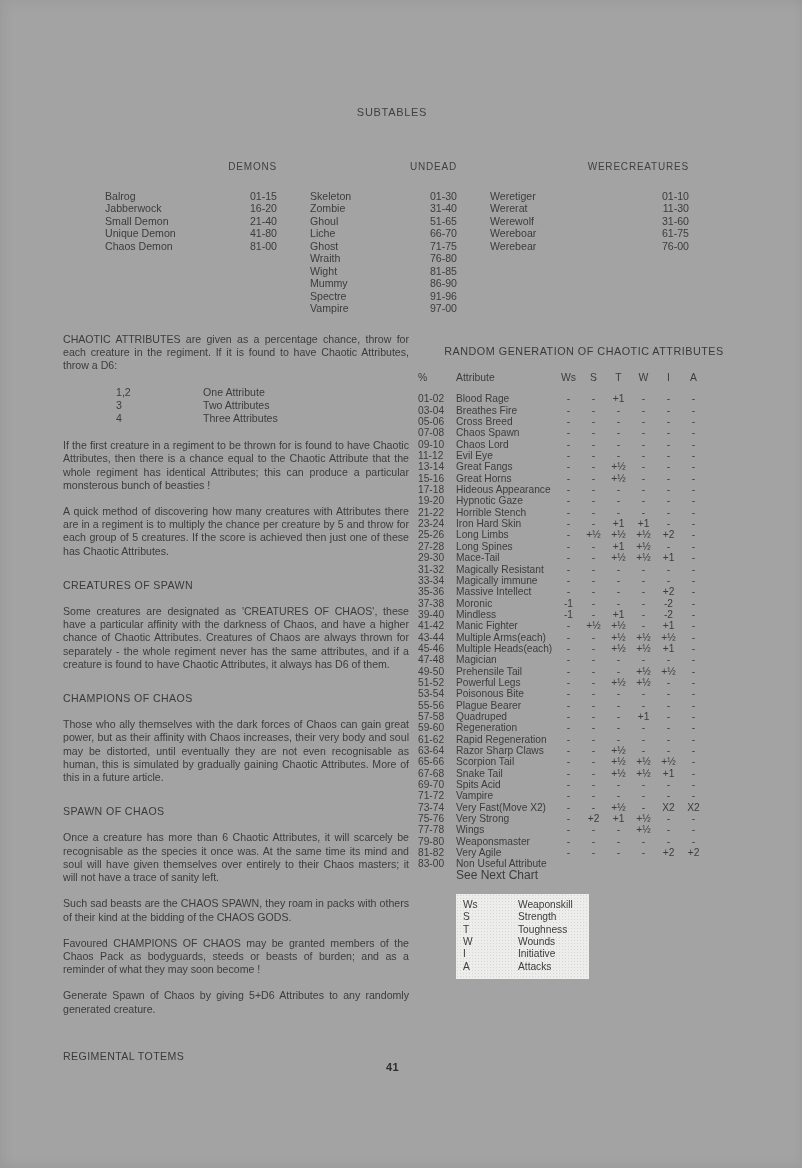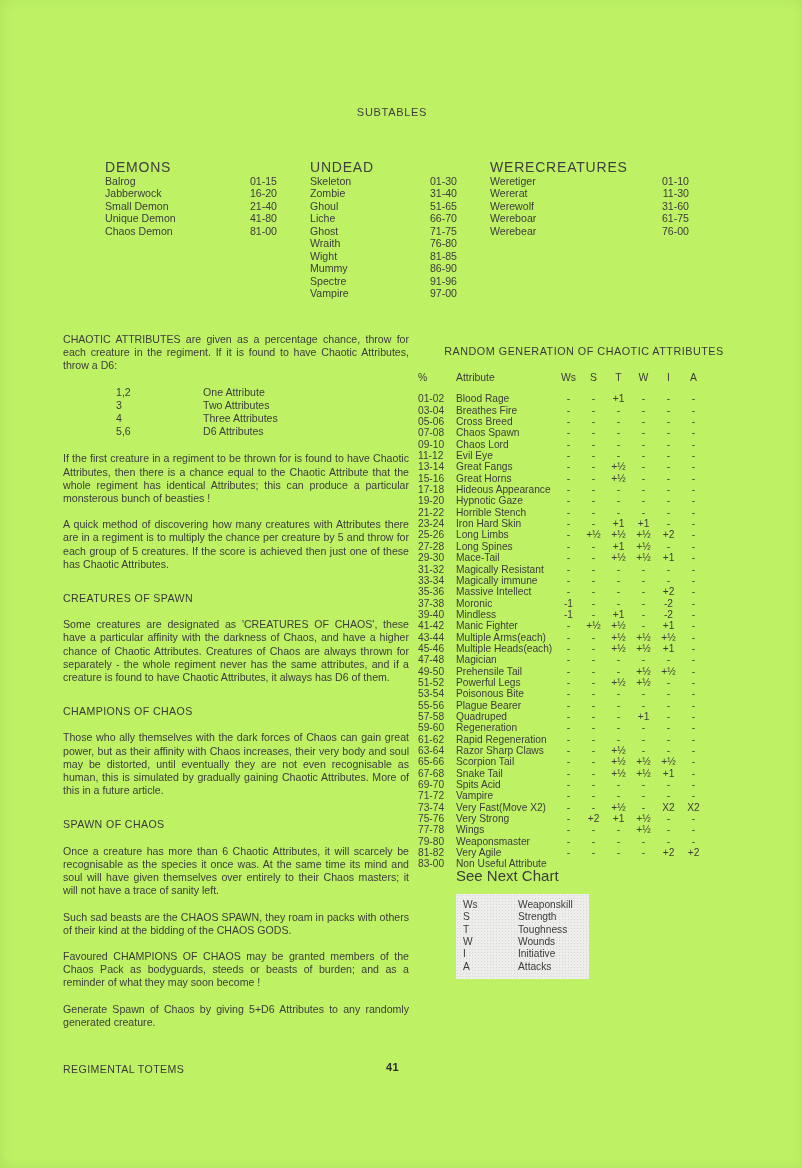--- a/index.html
+++ b/index.html
@@ -1,21 +1,21 @@
 <!DOCTYPE html>
 <html><head>
 <meta charset="utf-8">
 <style>
   * { box-sizing: border-box; margin: 0; padding: 0; }
   html, body { background: #ffffff; }
   .page {
     position: relative;
     width: 802px;
     height: 1168px;
-    background: #bef264;
+    background: #a3a3a3;
     color: #3c3c3c;
     font-family: "Liberation Sans", sans-serif;
     overflow: hidden;
   }
   .page::after {
     content: "";
     position: absolute;
     inset: 0;
     pointer-events: none;
     box-shadow: inset 5px 3px 12px rgba(0,0,0,0.045), inset -3px -5px 10px rgba(0,0,0,0.03);
@@ -32,24 +32,24 @@
   }
   .subtable {
     position: absolute;
     font-size: 10.6px;
     line-height: 12.5px;
   }
   .subtable.pos-0 { left: 105px; top: 161px; width: 172px; }
   .subtable.pos-1 { left: 310px; top: 161px; width: 147px; }
   .subtable.pos-2 { left: 490px; top: 161px; width: 199px; }
   .subtable-title {
-    text-align: left;
-    font-size: 14px;
+    text-align: right;
+    font-size: 10px;
     letter-spacing: 0.8px;
-    margin-bottom: 1px;
+    margin-bottom: 16px;
     color: #404040;
   }
   .subtable-row { display: flex; justify-content: space-between; }
 
   
   #left-col {
     position: absolute;
     left: 63px; top: 333px; width: 346px;
     font-size: 10.6px;
     line-height: 13.2px;
@@ -72,21 +72,21 @@
   .rg-title { font-size: 10.8px; letter-spacing: 0.5px; margin-bottom: 15px; color: #3a3a3a; text-align: center; }
   .attr-row {
     display: grid;
     grid-template-columns: 38px 100px 25px 25px 25px 25px 25px 25px;
     font-size: 10.2px;
     line-height: 11.35px;
   }
   .attr-row.header { margin-bottom: 10px; font-size: 10.4px; }
   .a-val, .h-val { text-align: center; }
   .a-name.wide { grid-column: 2 / -1; }
-  .attr-note { margin-left: 38px; font-size: 15px; line-height: 11.35px; }
+  .attr-note { margin-left: 38px; font-size: 12px; line-height: 11.35px; }
   #legend {
     margin: 13px 0 0 38px;
     width: 133px;
     padding: 5px 0 6px 7px;
     background-color: #ededeb;
     background-image: radial-gradient(rgba(110,110,105,0.20) 22%, transparent 24%);
     background-size: 3px 3px;
     font-size: 10.2px;
     line-height: 12.3px;
   }
@@ -208,24 +208,20 @@
           <span class="dice-roll">1,2</span>
           <span class="dice-result">One Attribute</span>
         </div>
         <div class="dice-row">
           <span class="dice-roll">3</span>
           <span class="dice-result">Two Attributes</span>
         </div>
         <div class="dice-row">
           <span class="dice-roll">4</span>
           <span class="dice-result">Three Attributes</span>
-        </div>
-        <div class="dice-row">
-          <span class="dice-roll">5,6</span>
-          <span class="dice-result">D6 Attributes</span>
         </div>
       </div>
     <div id="left-after">
         <p class="para">If the first creature in a regiment to be thrown for is found to have Chaotic Attributes, then there is a chance equal to the Chaotic Attribute that the whole regiment has identical Attributes; this can produce a particular monsterous bunch of beasties !</p>
         <p class="para">A quick method of discovering how many creatures with Attributes there are in a regiment is to multiply the chance per creature by 5 and throw for each group of 5 creatures. If the score is achieved then just one of these has Chaotic Attributes.</p>
       </div>
     <div id="left-sections">
         <div class="section">
           <div class="heading">CREATURES OF SPAWN</div>
           <p class="para">Some creatures are designated as 'CREATURES OF CHAOS', these have a particular affinity with the darkness of Chaos, and have a higher chance of Chaotic Attributes. Creatures of Chaos are always thrown for separately - the whole regiment never has the same attributes, and if a creature is found to have Chaotic Attributes, it always has D6 of them.</p>

